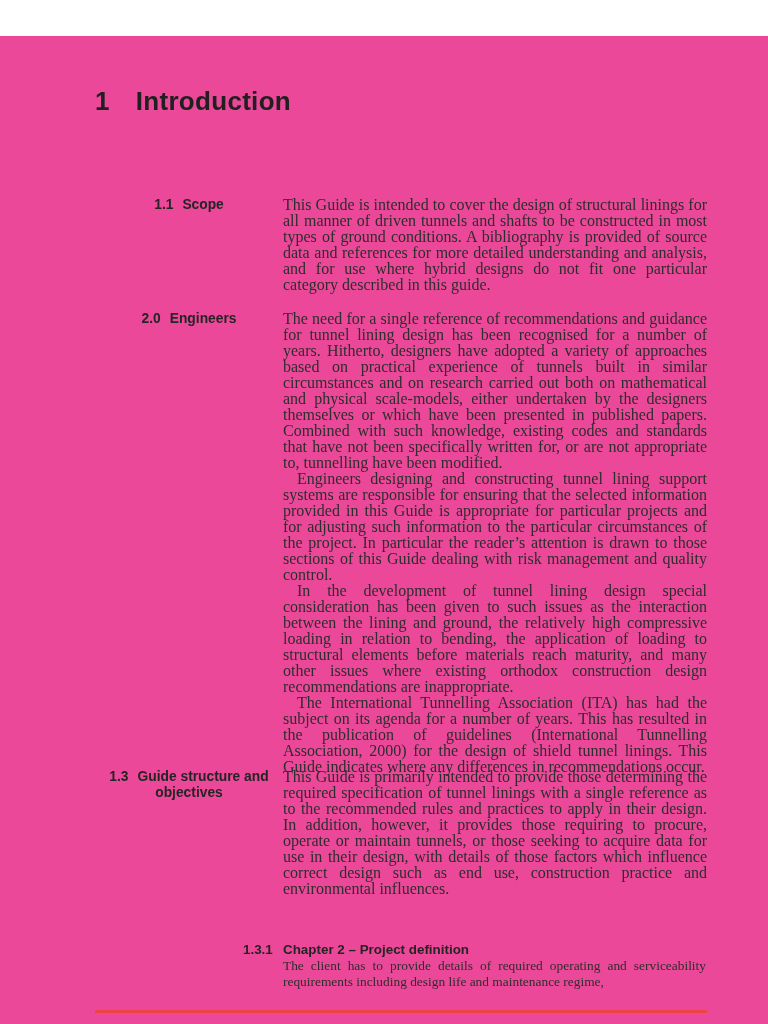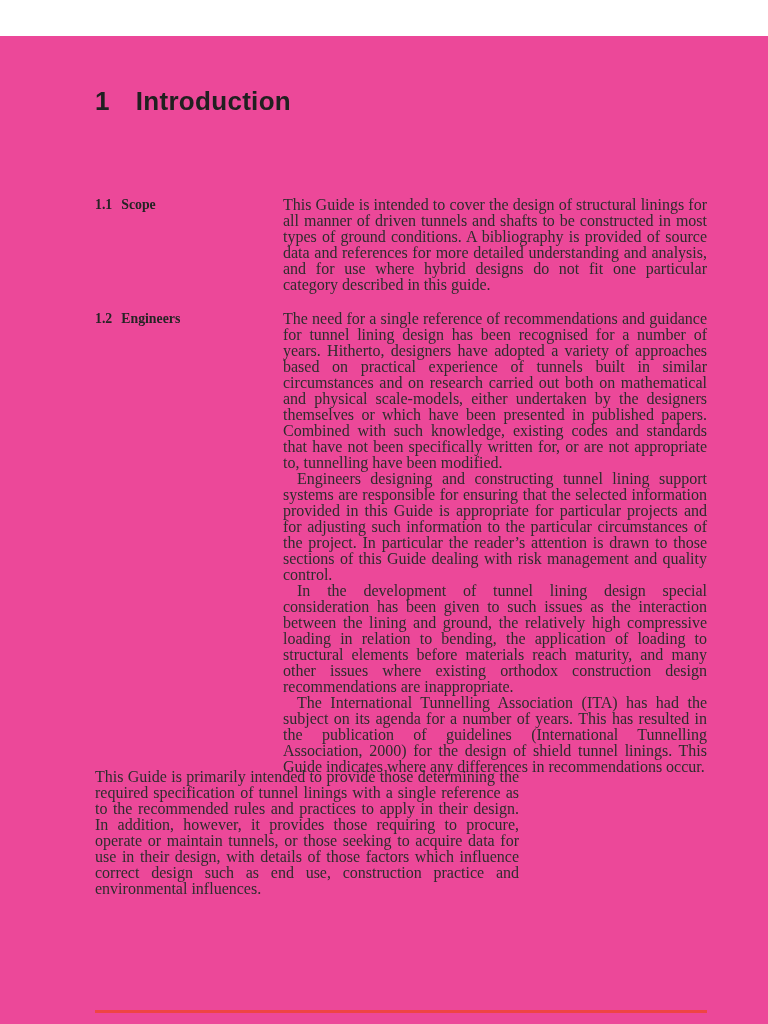--- a/index.html
+++ b/index.html
@@ -36,25 +36,26 @@
   .sec {
     position: absolute;
     left: 95px;
     width: 612px;
     display: flex;
     align-items: flex-start;
   }
   .margin-col {
     width: 188px;
     flex: 0 0 188px;
-    font-family: Liberation Serif, serif;
+    font-family: Liberation Sans, sans-serif;
     font-weight: bold;
     font-size: 13.8px;
     line-height: 16px;
     color: #242424;
+    text-align: center;
   }
   .margin-col .sec-num { margin-right: 9px; }
   .body-col { width: 424px; flex: 0 0 424px; }
   .body-col p {
     margin: 0;
     font-size: 16px;
     line-height: 16px;
     text-align: justify;
     color: #2d2d2d;
   }
@@ -130,36 +131,48 @@
     <div class="margin-col">
       <span class="sec-num">1.1</span><span>Scope</span>
     </div>
     <div class="body-col">
       <p>This Guide is intended to cover the design of structural linings for all manner of driven tunnels and shafts to be constructed in most types of ground conditions. A bibliography is provided of source data and references for more detailed understanding and analysis, and for use where hybrid designs do not fit one particular category described in this guide.</p>
     </div>
   </section>
 
   <section class="sec" style="top:275px">
     <div class="margin-col">
-      <span class="sec-num">1.2</span><span>Engineers</span>
+      <span class="sec-num">2.0</span><span>Engineers</span>
     </div>
     <div class="body-col">
       <p>The need for a single reference of recommendations and guidance for tunnel lining design has been recognised for a number of years. Hitherto, designers have adopted a variety of approaches based on practical experience of tunnels built in similar circumstances and on research carried out both on mathematical and physical scale-models, either undertaken by the designers themselves or which have been presented in published papers. Combined with such knowledge, existing codes and standards that have not been specifically written for, or are not appropriate to, tunnelling have been modified.</p>
       <p class="indent">Engineers designing and constructing tunnel lining support systems are responsible for ensuring that the selected information provided in this Guide is appropriate for particular projects and for adjusting such information to the particular circumstances of the project. In particular the reader’s attention is drawn to those sections of this Guide dealing with risk management and quality control.</p>
       <p class="indent">In the development of tunnel lining design special consideration has been given to such issues as the interaction between the lining and ground, the relatively high compressive loading in relation to bending, the application of loading to structural elements before materials reach maturity, and many other issues where existing orthodox construction design recommendations are inappropriate.</p>
       <p class="indent">The International Tunnelling Association (ITA) has had the subject on its agenda for a number of years. This has resulted in the publication of guidelines (International Tunnelling Association, 2000) for the design of shield tunnel linings. This Guide indicates where any differences in recommendations occur.</p>
     </div>
   </section>
 
   <section class="sec" style="top:733px">
+    <div class="margin-col">
+      <span class="sec-num">1.3</span><span>Guide structure and objectives</span>
+    </div>
     <div class="body-col">
       <p>This Guide is primarily intended to provide those determining the required specification of tunnel linings with a single reference as to the recommended rules and practices to apply in their design. In addition, however, it provides those requiring to procure, operate or maintain tunnels, or those seeking to acquire data for use in their design, with details of those factors which influence correct design such as end use, construction practice and environmental influences.</p>
     </div>
   </section>
 
+  <section class="subsec">
+    <div class="subsec-head">
+      <span class="subsec-num">1.3.1</span>
+        <span>Chapter 2 – Project definition</span>
+    </div>
+    <div class="subsec-body">
+      <p>The client has to provide details of required operating and serviceability requirements including design life and maintenance regime,</p>
+    </div>
+  </section>
 
   <footer class="page-footer">
     <div>
       <span class="footer-book-title">Tunnel lining design guide</span><span>. Thomas Telford, London, 2004</span>
     </div>
     <div>1</div>
   </footer>
 
   <div class="corner-mark"></div>
 

